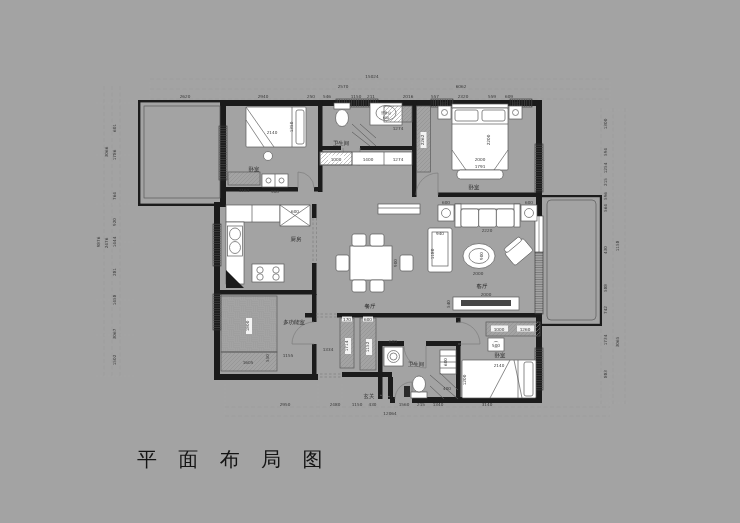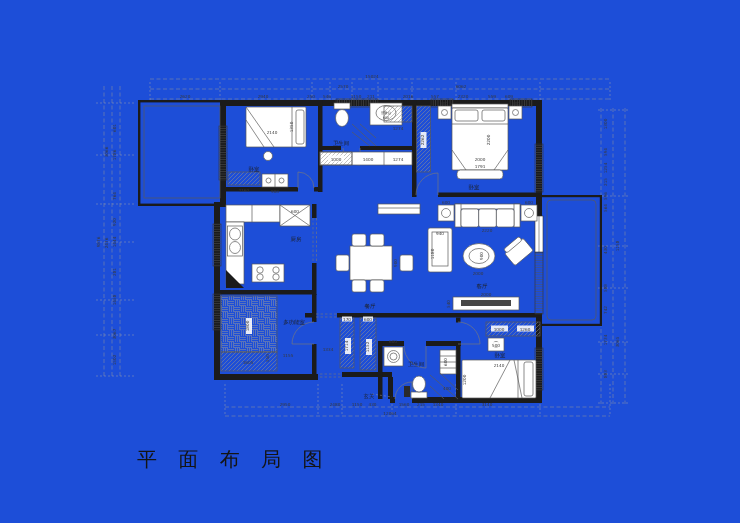--- a/index.html
+++ b/index.html
@@ -1,16 +1,16 @@
 <!DOCTYPE html>
 <html><head>
 <meta charset="utf-8">
 <style>
   html,body{margin:0;padding:0;background:#fff;}
-  .page{position:relative;width:740px;height:523px;background:#1d4ed8;overflow:hidden;font-family:"DejaVu Sans",sans-serif;}
+  .page{position:relative;width:740px;height:523px;background:#a3a3a3;overflow:hidden;font-family:"DejaVu Sans",sans-serif;}
   svg{position:absolute;left:0;top:0;}
   text{font-family:"DejaVu Sans",sans-serif;fill:#3a3a3a;}
   .dim{font-size:4.2px;}
   .rm{font-size:5.4px;fill:#1e1e1e;}
   .tiny{font-size:3.4px;}
   .ttl{font-size:20px;fill:#141414;letter-spacing:7.5px;}
   .w{fill:#1b1b1b;}
   .f{stroke:#5a5a5a;stroke-width:0.7;fill:none;}
   .ff{stroke:#5a5a5a;stroke-width:0.7;fill:#fff;}
   .winH{fill:url(#sv);stroke:#333;stroke-width:0.6;}

